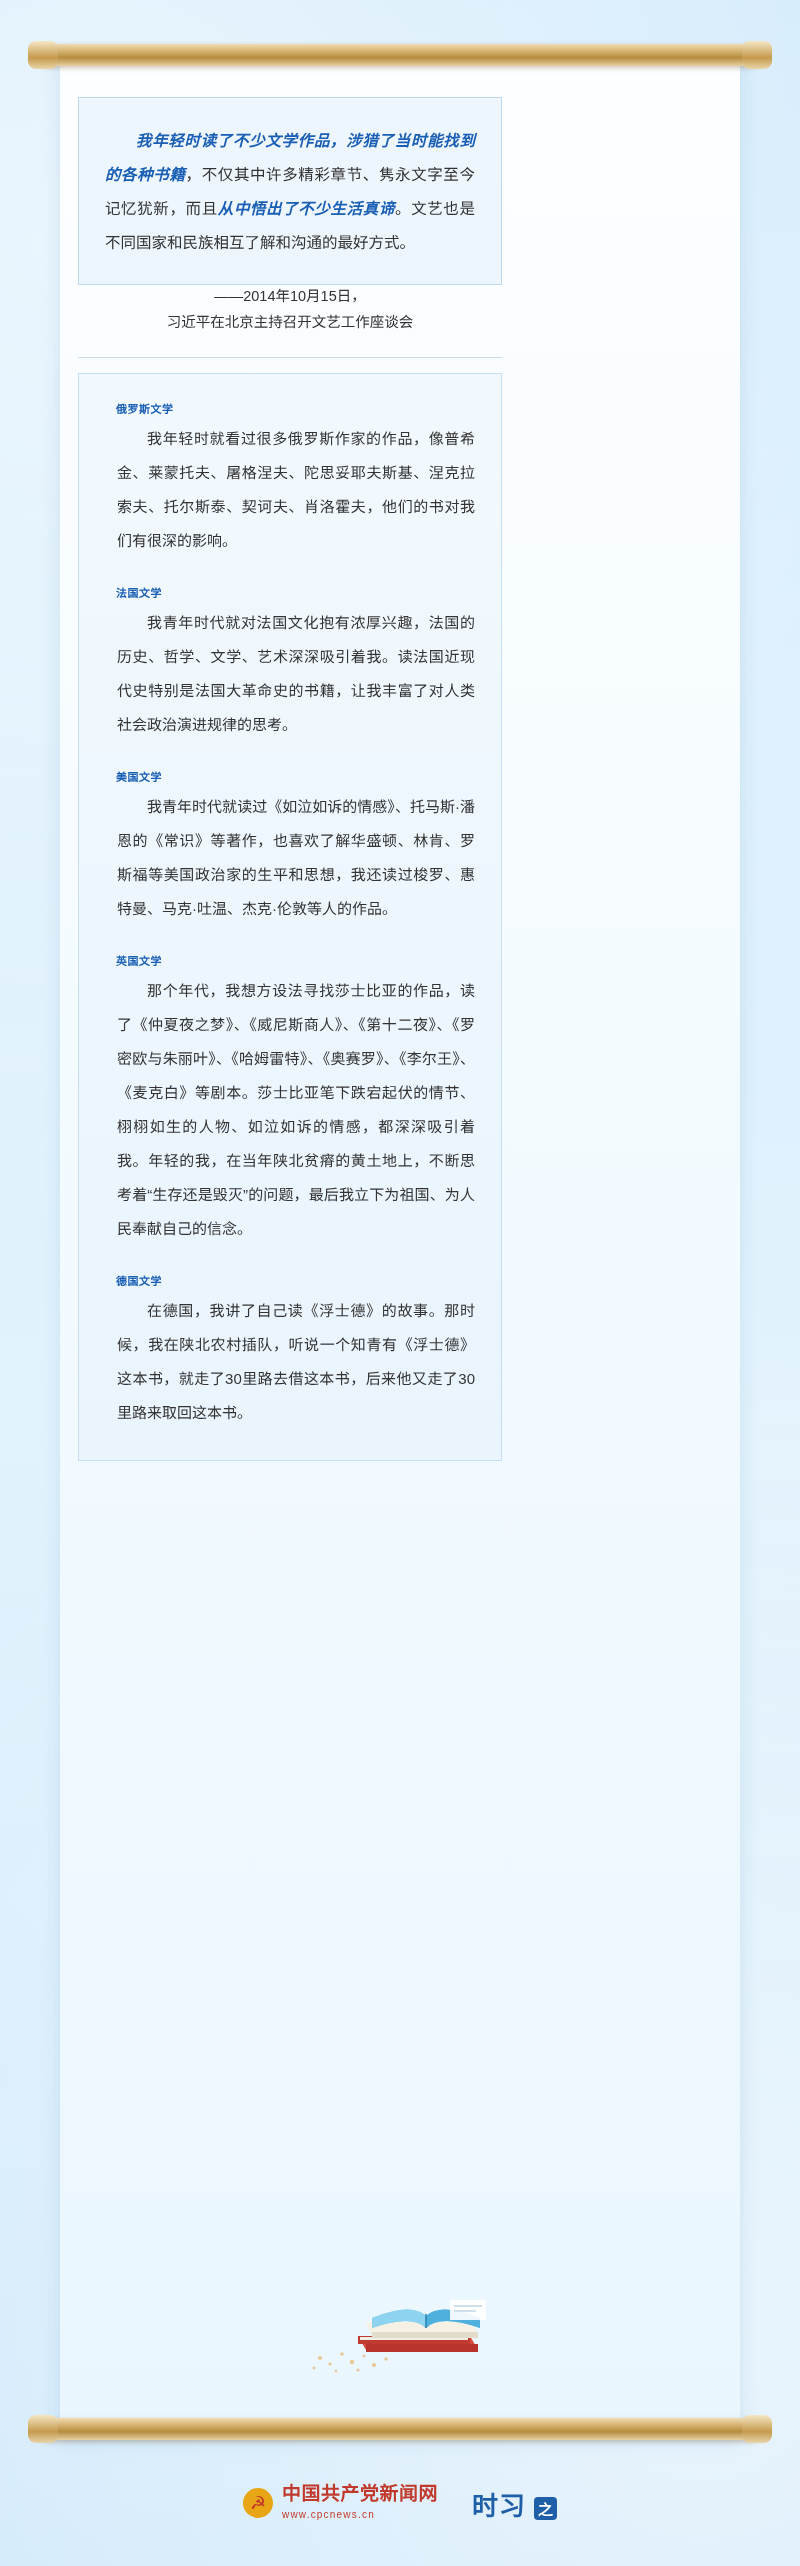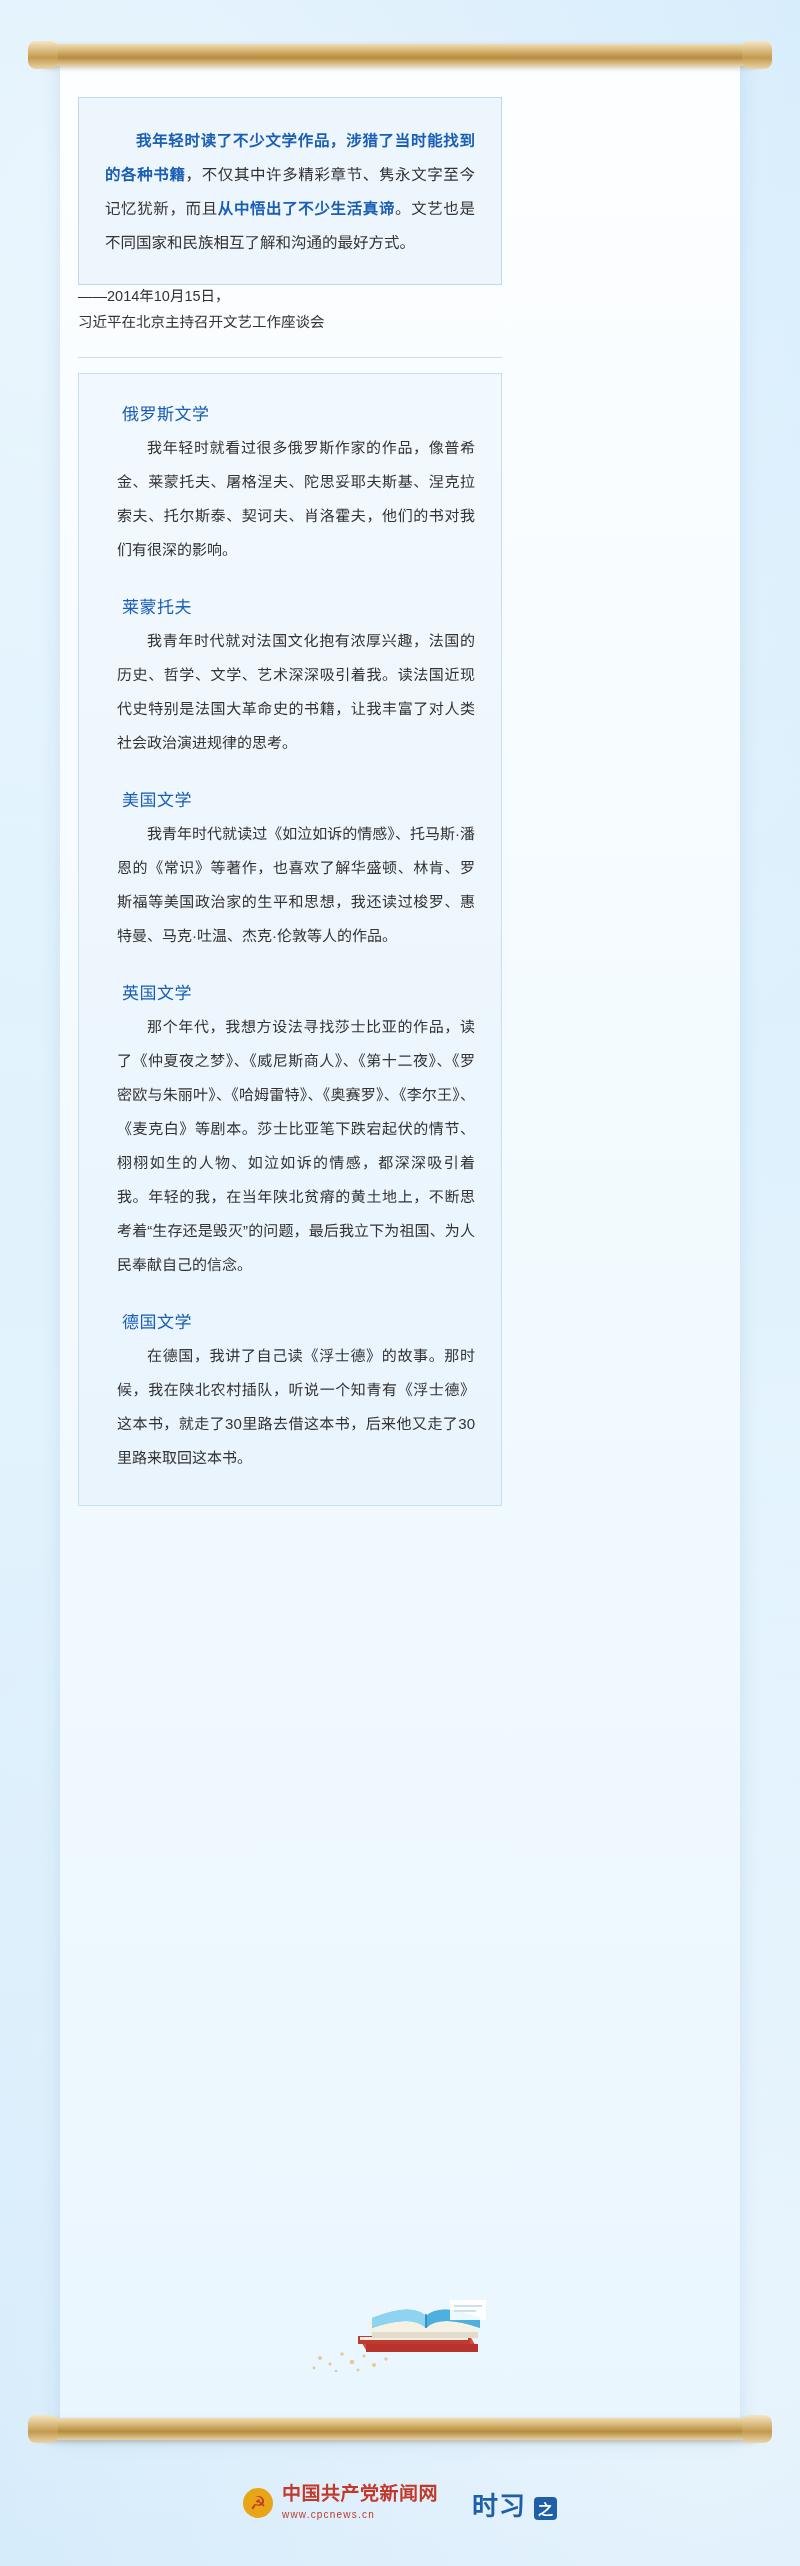--- a/index.html
+++ b/index.html
@@ -80,28 +80,28 @@
     border: 1px solid #bcd9f0;
   }
   .quote-box p {
     margin: 0;
     font-size: 15.5px;
     line-height: 34px;
     color: #333333;
     text-align: justify;
     text-indent: 2em;
   }
-  .hl { color: #1a5fb4; font-weight: bold; }
+  .hl { color: #1a5fb4; font-weight: bold; font-style: italic; }
 
   .attrib {
     position: absolute;
     left: 78px;
     top: 283px;
     width: 424px;
-    text-align: left;
+    text-align: center;
     font-size: 14.5px;
     line-height: 26px;
     color: #333;
   }
 
   .divider {
     position: absolute;
     left: 78px;
     top: 357px;
     width: 424px;
@@ -115,22 +115,22 @@
     left: 78px;
     top: 373px;
     width: 424px;
     box-sizing: border-box;
     padding: 26px 26px 30px 26px;
     background: linear-gradient(180deg,#f2f9fe 0%, #e9f4fd 100%);
     border: 1px solid #c7dff2;
   }
   .sec-title {
     margin: 0 0 6px 0;
-    font-size: 17px;
-    font-weight: normal;
+    font-size: 11px;
+    font-weight: bold;
     color: #1a5fb4;
     text-indent: 1em;
     letter-spacing: .5px;
   }
   .sec-body {
     margin: 0 0 26px 12px;
     font-size: 15px;
     line-height: 34px;
     color: #333333;
     text-align: justify;
@@ -226,21 +226,21 @@
     <div>习近平在北京主持召开文艺工作座谈会</div>
   </div>
 
   <div class="divider"></div>
 
   <div class="article">
 
     <h3 class="sec-title">俄罗斯文学</h3>
     <p class="sec-body">我年轻时就看过很多俄罗斯作家的作品，像普希金、莱蒙托夫、屠格涅夫、陀思妥耶夫斯基、涅克拉索夫、托尔斯泰、契诃夫、肖洛霍夫，他们的书对我们有很深的影响。</p>
 
-    <h3 class="sec-title">莱蒙托夫</h3>
+    <h3 class="sec-title">法国文学</h3>
     <p class="sec-body">我青年时代就对法国文化抱有浓厚兴趣，法国的历史、哲学、文学、艺术深深吸引着我。读法国近现代史特别是法国大革命史的书籍，让我丰富了对人类社会政治演进规律的思考。</p>
 
     <h3 class="sec-title">美国文学</h3>
     <p class="sec-body">我青年时代就读过《如泣如诉的情感》、托马斯·潘恩的《常识》等著作，也喜欢了解华盛顿、林肯、罗斯福等美国政治家的生平和思想，我还读过梭罗、惠特曼、马克·吐温、杰克·伦敦等人的作品。</p>
 
     <h3 class="sec-title">英国文学</h3>
     <p class="sec-body">那个年代，我想方设法寻找莎士比亚的作品，读了《仲夏夜之梦》、《威尼斯商人》、《第十二夜》、《罗密欧与朱丽叶》、《哈姆雷特》、《奥赛罗》、《李尔王》、《麦克白》等剧本。莎士比亚笔下跌宕起伏的情节、栩栩如生的人物、如泣如诉的情感，都深深吸引着我。年轻的我，在当年陕北贫瘠的黄土地上，不断思考着“生存还是毁灭”的问题，最后我立下为祖国、为人民奉献自己的信念。</p>
 
     <h3 class="sec-title">德国文学</h3>
     <p class="sec-body last">在德国，我讲了自己读《浮士德》的故事。那时候，我在陕北农村插队，听说一个知青有《浮士德》这本书，就走了30里路去借这本书，后来他又走了30里路来取回这本书。</p>

